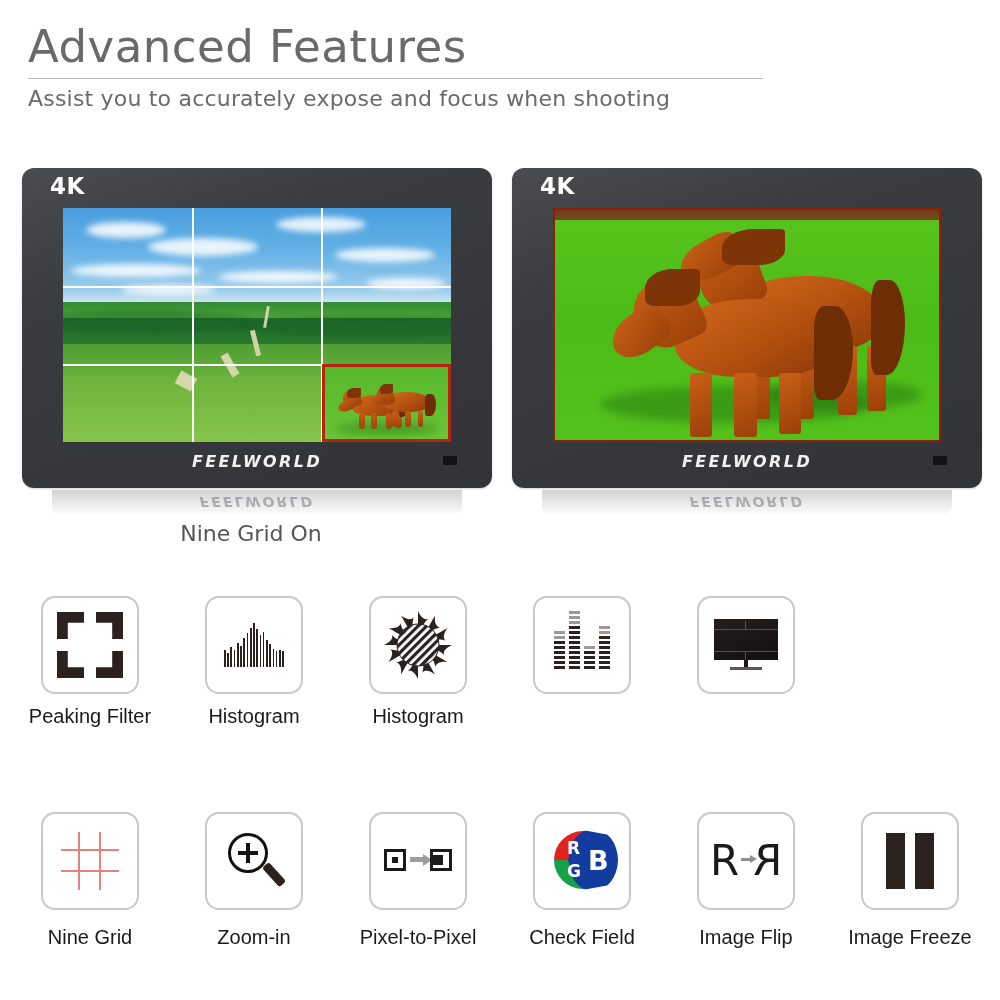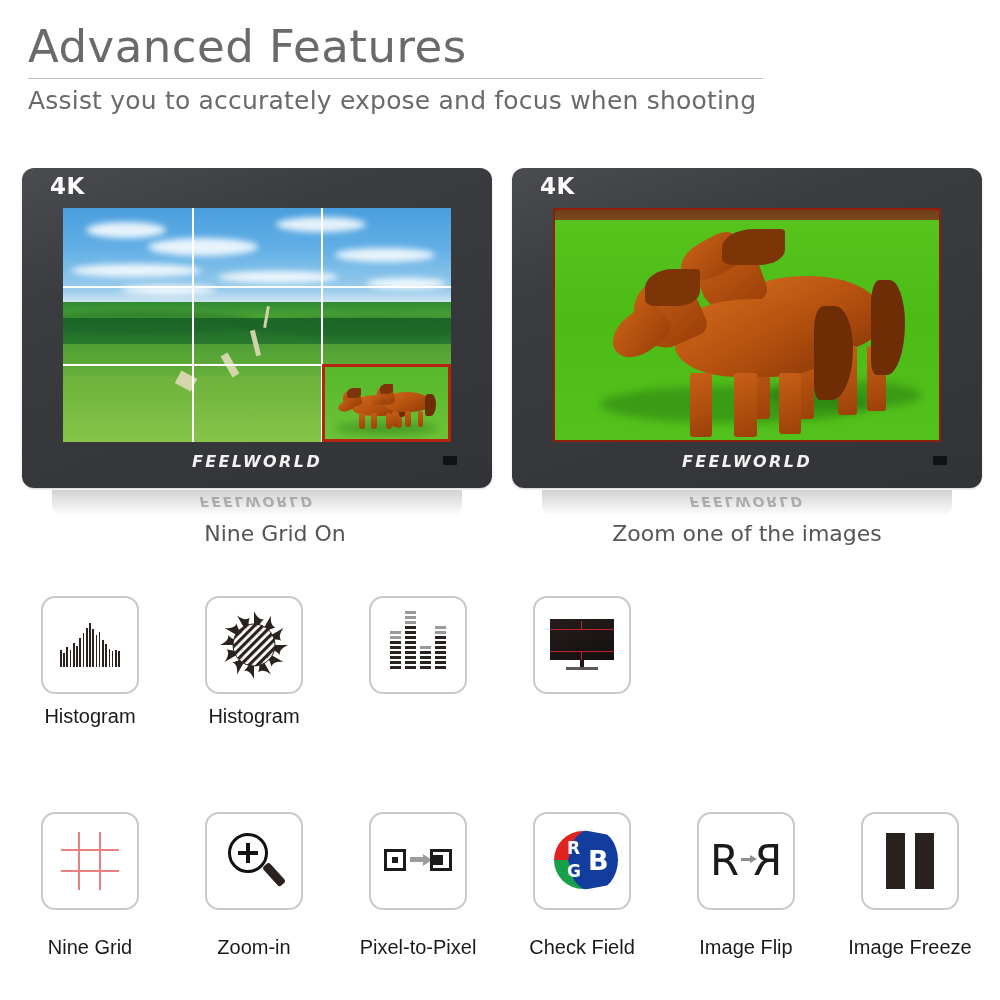--- a/index.html
+++ b/index.html
@@ -13,21 +13,21 @@
 
   
   .header { position: absolute; left: 28px; top: 22px; width: 740px; }
   .title {
     font-size: 45px; font-weight: 400; color: #6a6a6a;
     letter-spacing: 0.5px; line-height: 1.1;
     font-family: "DejaVu Sans", sans-serif;
   }
   .rule { height: 1px; background: #bdbdbd; margin-top: 6px; width: 735px; }
   .subtitle {
-    font-size: 25px; color: #6a6a6a; margin-top: 7px; letter-spacing: 0.2px;
+    font-size: 22px; color: #6a6a6a; margin-top: 7px; letter-spacing: 0.2px;
     font-family: "DejaVu Sans", sans-serif;
   }
 
   
   .monitors { position: absolute; top: 168px; left: 0; width: 1000px; height: 340px; }
   .monitor-block { position: absolute; width: 470px; }
   .monitor-block.left  { left: 22px; }
   .monitor-block.right { left: 512px; }
 
   .monitor {
@@ -136,41 +136,41 @@
   }
   .horse .neck, .horse .head, .horse .leg, .horse .tail, .horse .mane {
     position: absolute; background: linear-gradient(160deg,#c85f16,#9c4109);
   }
 
   
   .caption {
     position: absolute; top: 521px; font-size: 22px; color: #555;
     font-family: "DejaVu Sans", sans-serif; text-align: center; width: 470px;
   }
-  .caption.left  { left: 40px; }
+  .caption.left  { left: 16px; }
   .caption.right { left: 512px; }
 
   
   .features {
     position: absolute; left: 8px; top: 596px; width: 984px;
     display: grid; grid-template-columns: repeat(6, 1fr);
     row-gap: 6px; column-gap: 0;
   }
   .feature { display: flex; flex-direction: column; align-items: center; }
   .tile {
     width: 98px; height: 98px; border: 2px solid #c9c9c9; border-radius: 14px;
     background: #fff; position: relative; display: flex;
     align-items: center; justify-content: center;
   }
   .flabel {
     margin-top: 9px; font-size: 20px; color: #1a1a1a; text-align: center;
     line-height: 1.35; font-family: "Liberation Sans", sans-serif;
     max-width: 160px;
   }
-  .row2 .flabel { margin-top: 24px; }
+  .row2 .flabel { margin-top: 14px; }
   .features.row2 { top: 812px; }
 
   
   .ic { position: relative; width: 72px; height: 72px; }
 
   .peak-c { position: absolute; width: 27px; height: 27px; background: #2b211f; }
   .peak-c.tl { left: 3px;  top: 3px;  clip-path: polygon(0 0,100% 0,100% 40%,40% 40%,40% 100%,0 100%); }
   .peak-c.tr { right: 3px; top: 3px;  clip-path: polygon(0 0,100% 0,100% 100%,60% 100%,60% 40%,0 40%); }
   .peak-c.bl { left: 3px;  bottom: 3px;clip-path: polygon(0 0,40% 0,40% 60%,100% 60%,100% 100%,0 100%); }
   .peak-c.br { right: 3px; bottom: 3px;clip-path: polygon(60% 0,100% 0,100% 100%,0 100%,0 60%,60% 60%); }
@@ -395,24 +395,34 @@
         </div>
         <div class="ir-sensor"></div>
       </div>
       <div class="reflection">
         <div class="reflection-text">FEELWORLD</div>
       </div>
     </div>
   </div>
 
   <div class="caption left">Nine Grid On</div>
-  <div class="caption right">Zoom one of the images</div>
 
   <div class="features row1">
 
+    <div class="feature">
+      <div class="tile">
+        <div class="ic">
+          <span class="peak-c tl"></span>
+            <span class="peak-c tr"></span>
+          <span class="peak-c bl"></span>
+            <span class="peak-c br"></span>
+        </div>
+      </div>
+      <div class="flabel">Peaking Filter</div>
+    </div>
 
     <div class="feature">
       <div class="tile">
         <div class="ic">
           <div class="hist">
             <span style="height:38%"></span>
               <span style="height:30%"></span>
               <span style="height:44%"></span>
             <span style="height:36%"></span>
               <span style="height:52%"></span>

